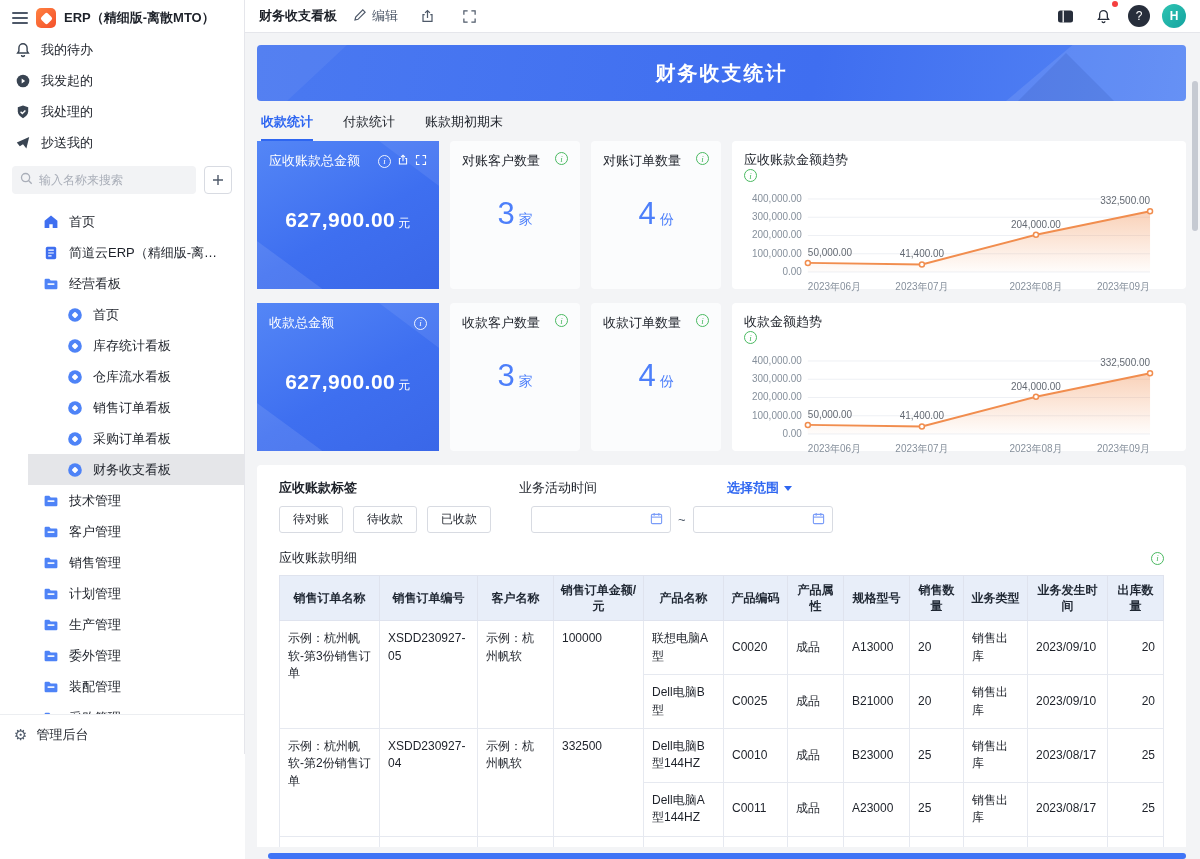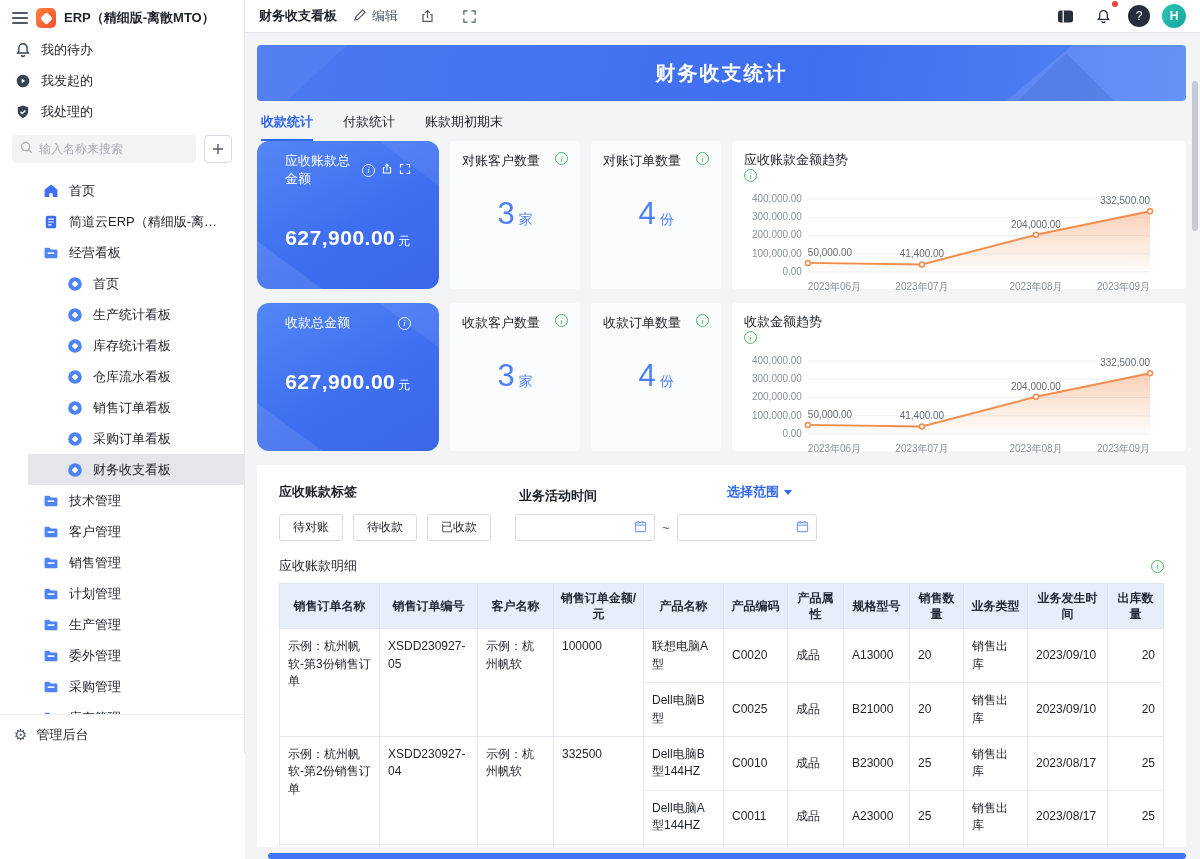--- a/index.html
+++ b/index.html
@@ -46,21 +46,21 @@
   .banner h1 { color:#fff; font-size:20px; font-weight:700; letter-spacing:2px; z-index:2; }
   .banner .poly1 { position:absolute; right:-10px; top:0; width:190px; height:56px; background:rgba(255,255,255,.10); clip-path:polygon(35% 0,100% 0,100% 100%,0 100%); }
   .banner .poly2 { position:absolute; right:60px; top:8px; width:120px; height:60px; background:rgba(19,56,160,.18); clip-path:polygon(0 100%,50% 0,100% 100%); }
   .banner .poly3 { position:absolute; left:0; top:0; width:150px; height:56px; background:rgba(255,255,255,.06); clip-path:polygon(0 0,60% 0,20% 100%,0 100%); }
 
   .tabs { display:flex; gap:30px; padding:12px 4px 0 4px; height:40px; }
   .tab { font-size:13px; color:#1d2129; cursor:pointer; padding-bottom:9px; }
   .tab.active { color:#2e66f1; font-weight:600; border-bottom:2px solid #2e66f1; }
 
   .stat-row { display:flex; gap:11px; height:148px; margin-bottom:14px; }
-  .card-blue { width:182px; min-width:182px; border-radius:12px; background:linear-gradient(150deg,#5486f6 0%,#3e6ff0 55%,#3a67e8 100%); position:relative; overflow:hidden; color:#fff; padding:11px 28px; }
+  .card-blue { width:182px; min-width:182px; border-radius:0; background:linear-gradient(150deg,#5486f6 0%,#3e6ff0 55%,#3a67e8 100%); position:relative; overflow:hidden; color:#fff; padding:11px 12px; }
   .card-blue:before { content:""; position:absolute; left:-30px; bottom:-40px; width:150px; height:110px; background:rgba(255,255,255,.10); clip-path:polygon(0 100%,100% 100%,0 0); }
   .card-blue:after { content:""; position:absolute; right:-20px; top:-30px; width:120px; height:90px; background:rgba(255,255,255,.08); clip-path:polygon(0 0,100% 0,100% 100%); }
   .cb-head { display:flex; align-items:center; justify-content:space-between; position:relative; z-index:2; }
   .cb-title { font-size:13px; }
   .cb-icons { display:flex; gap:6px; align-items:center; }
   .cb-value { position:relative; z-index:2; text-align:center; margin-top:38px; font-size:21px; font-weight:600; letter-spacing:.5px; }
   .cb-unit { font-size:12px; font-weight:400; margin-left:3px; }
 
   .card-stat { width:130px; min-width:130px; border-radius:4px; background:#fbfcfd; padding:11px 12px; display:flex; flex-direction:column; }
   .cs-head { display:flex; align-items:flex-start; justify-content:space-between; }
@@ -76,24 +76,24 @@
   svg.chart .tick { fill:#86909c; font-size:10px; font-family:"Liberation Sans",sans-serif; }
   svg.chart .dlabel { fill:#646a73; font-size:10px; font-family:"Liberation Sans",sans-serif; }
 
   .info { width:13px; height:13px; min-width:13px; border-radius:50%; border:1px solid #49b960; color:#49b960; font-size:9px; display:inline-flex; align-items:center; justify-content:center; font-style:italic; font-family:"Liberation Serif",serif; cursor:pointer; }
   .info.white { border-color:rgba(255,255,255,.9); color:#fff; }
 
   .panel { background:#fff; border-radius:4px 4px 0 0; padding:14px 22px 0 22px; height:382px; overflow:hidden; position:relative; }
   .filter-rows { position:relative; }
   .f-labels { display:flex; align-items:center; }
   .f-label { font-weight:700; font-size:13px; }
-  .f-label.second { margin-left:162px; font-weight:700;margin-top:8px; }
+  .f-label.second { margin-left:162px; font-weight:400; }
   .range-link { margin-left:130px; color:#2e66f1; font-size:13px; display:flex; align-items:center; gap:5px; cursor:pointer; font-weight:600; }
   .caret { width:0; height:0; border-left:4px solid transparent; border-right:4px solid transparent; border-top:5px solid #2e66f1; display:inline-block; }
-  .f-controls { display:flex; align-items:center; margin-top:9px; }
+  .f-controls { display:flex; align-items:center; margin-top:9px;gap:16px; }
   .tag-btns { display:flex; gap:10px; }
   .tag-btn { height:27px; padding:0 13px; background:#fff; border:1px solid #d8dbe2; border-radius:3px; font-size:12px; color:#1d2129; cursor:pointer; font-family:inherit; }
   .date-group { display:flex; align-items:center; gap:7px; margin-left:24px; }
   .date-input { width:140px; height:27px; border:1px solid #d8dbe2; border-radius:3px; background:#fff; display:flex; align-items:center; padding:0 7px; }
   .date-input input { border:0; outline:0; width:100%; font-size:12px; font-family:inherit; }
   .tilde { color:#4e5969; }
 
   .table-title-row { display:flex; align-items:center; justify-content:space-between; margin:16px 0 8px 0; }
   .table-title { font-size:13px; color:#1d2129; }
 
@@ -142,20 +142,28 @@
   </div>
   <div class="sb-item">
     <span class="ic">
       <svg width="16" height="16" viewBox="0 0 16 16">
           <path d="M8 1.6l5.2 1.6v4.1c0 3.1-2.1 5.3-5.2 6.9-3.1-1.6-5.2-3.8-5.2-6.9V3.2z" fill="#394452"></path>
           <path d="M5.6 7.8l1.7 1.7 3.1-3.1" fill="none" stroke="#fff" stroke-width="1.4"></path>
         </svg>
     </span>
     <span class="lbl">我处理的</span>
   </div>
+  <div class="sb-item">
+    <span class="ic">
+      <svg width="16" height="16" viewBox="0 0 16 16">
+          <path d="M1.8 7.4L14.2 2l-2.8 11.6-3.4-4.3-3.2 2z" fill="#394452"></path>
+        </svg>
+    </span>
+    <span class="lbl">抄送我的</span>
+  </div>
 
   <div class="sb-search">
     <div class="search-box">
       <span>
         <svg width="13" height="13" viewBox="0 0 14 14">
             <circle cx="6" cy="6" r="4.4" fill="none" stroke="#a9aeb8" stroke-width="1.4"></circle>
             <line x1="9.4" y1="9.4" x2="12.6" y2="12.6" stroke="#a9aeb8" stroke-width="1.4"></line>
           </svg>
       </span>
       <input placeholder="输入名称来搜索" style="">
@@ -206,65 +214,56 @@
         </span>
       <span class="lbl">首页</span>
     </div>
     <div class="sb-item child">
       <span class="ic">
           <svg width="16" height="16" viewBox="0 0 16 16">
             <circle cx="8" cy="8" r="6.8" fill="#4e83f7"></circle>
             <rect x="5.6" y="5.6" width="4.8" height="4.8" rx="1" fill="#fff" transform="rotate(45 8 8)"></rect>
           </svg>
         </span>
-      <span class="lbl">生产统计看板</span>
+      <span class="lbl">库存统计看板</span>
     </div>
     <div class="sb-item child">
       <span class="ic">
           <svg width="16" height="16" viewBox="0 0 16 16">
             <circle cx="8" cy="8" r="6.8" fill="#4e83f7"></circle>
             <rect x="5.6" y="5.6" width="4.8" height="4.8" rx="1" fill="#fff" transform="rotate(45 8 8)"></rect>
           </svg>
         </span>
-      <span class="lbl">库存统计看板</span>
+      <span class="lbl">仓库流水看板</span>
     </div>
     <div class="sb-item child">
       <span class="ic">
           <svg width="16" height="16" viewBox="0 0 16 16">
             <circle cx="8" cy="8" r="6.8" fill="#4e83f7"></circle>
             <rect x="5.6" y="5.6" width="4.8" height="4.8" rx="1" fill="#fff" transform="rotate(45 8 8)"></rect>
           </svg>
         </span>
-      <span class="lbl">仓库流水看板</span>
+      <span class="lbl">销售订单看板</span>
     </div>
     <div class="sb-item child">
       <span class="ic">
           <svg width="16" height="16" viewBox="0 0 16 16">
             <circle cx="8" cy="8" r="6.8" fill="#4e83f7"></circle>
             <rect x="5.6" y="5.6" width="4.8" height="4.8" rx="1" fill="#fff" transform="rotate(45 8 8)"></rect>
           </svg>
         </span>
-      <span class="lbl">销售订单看板</span>
-    </div>
-    <div class="sb-item child">
+      <span class="lbl">采购订单看板</span>
+    </div>
+    <div class="sb-item child sel">
       <span class="ic">
           <svg width="16" height="16" viewBox="0 0 16 16">
             <circle cx="8" cy="8" r="6.8" fill="#4e83f7"></circle>
             <rect x="5.6" y="5.6" width="4.8" height="4.8" rx="1" fill="#fff" transform="rotate(45 8 8)"></rect>
           </svg>
         </span>
-      <span class="lbl">采购订单看板</span>
-    </div>
-    <div class="sb-item child sel">
-      <span class="ic">
-          <svg width="16" height="16" viewBox="0 0 16 16">
-            <circle cx="8" cy="8" r="6.8" fill="#4e83f7"></circle>
-            <rect x="5.6" y="5.6" width="4.8" height="4.8" rx="1" fill="#fff" transform="rotate(45 8 8)"></rect>
-          </svg>
-        </span>
       <span class="lbl">财务收支看板</span>
     </div>
 
     <div class="sb-item">
       <span class="ic">
           <svg width="16" height="16" viewBox="0 0 16 16">
             <path d="M1.6 4a1.2 1.2 0 0 1 1.2-1.2h3.4l1.5 1.7h5.5A1.2 1.2 0 0 1 14.4 5.7v6.3a1.2 1.2 0 0 1-1.2 1.2H2.8a1.2 1.2 0 0 1-1.2-1.2z" fill="#4e83f7"></path>
             <rect x="4.4" y="7.2" width="7.2" height="1.7" rx="0.85" fill="#fff" opacity="0.9"></rect>
           </svg>
         </span>
@@ -307,20 +306,29 @@
       <span class="lbl">生产管理</span>
     </div>
     <div class="sb-item">
       <span class="ic">
           <svg width="16" height="16" viewBox="0 0 16 16">
             <path d="M1.6 4a1.2 1.2 0 0 1 1.2-1.2h3.4l1.5 1.7h5.5A1.2 1.2 0 0 1 14.4 5.7v6.3a1.2 1.2 0 0 1-1.2 1.2H2.8a1.2 1.2 0 0 1-1.2-1.2z" fill="#4e83f7"></path>
             <rect x="4.4" y="7.2" width="7.2" height="1.7" rx="0.85" fill="#fff" opacity="0.9"></rect>
           </svg>
         </span>
       <span class="lbl">委外管理</span>
+    </div>
+    <div class="sb-item">
+      <span class="ic">
+          <svg width="16" height="16" viewBox="0 0 16 16">
+            <path d="M1.6 4a1.2 1.2 0 0 1 1.2-1.2h3.4l1.5 1.7h5.5A1.2 1.2 0 0 1 14.4 5.7v6.3a1.2 1.2 0 0 1-1.2 1.2H2.8a1.2 1.2 0 0 1-1.2-1.2z" fill="#4e83f7"></path>
+            <rect x="4.4" y="7.2" width="7.2" height="1.7" rx="0.85" fill="#fff" opacity="0.9"></rect>
+          </svg>
+        </span>
+      <span class="lbl">装配管理</span>
     </div>
     <div class="sb-item">
       <span class="ic">
           <svg width="16" height="16" viewBox="0 0 16 16">
             <path d="M1.6 4a1.2 1.2 0 0 1 1.2-1.2h3.4l1.5 1.7h5.5A1.2 1.2 0 0 1 14.4 5.7v6.3a1.2 1.2 0 0 1-1.2 1.2H2.8a1.2 1.2 0 0 1-1.2-1.2z" fill="#4e83f7"></path>
             <rect x="4.4" y="7.2" width="7.2" height="1.7" rx="0.85" fill="#fff" opacity="0.9"></rect>
           </svg>
         </span>
       <span class="lbl">采购管理</span>
     </div>

